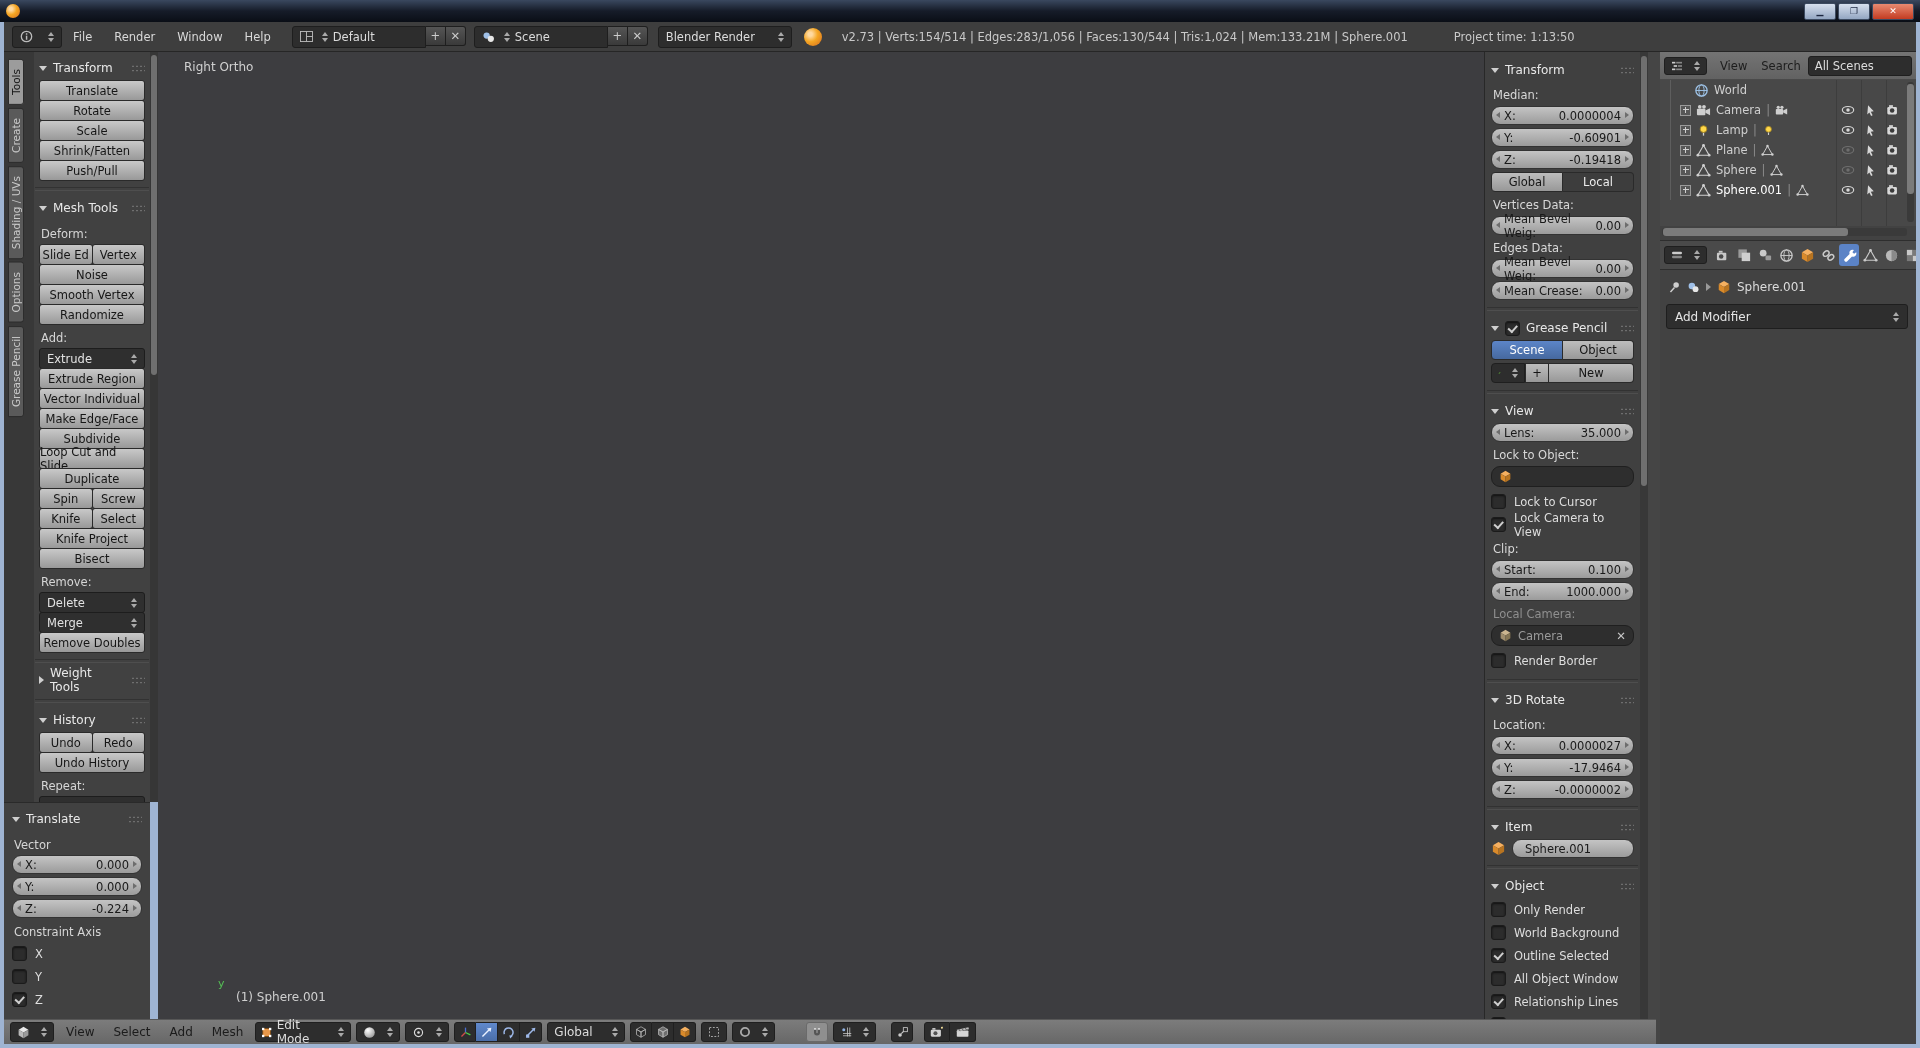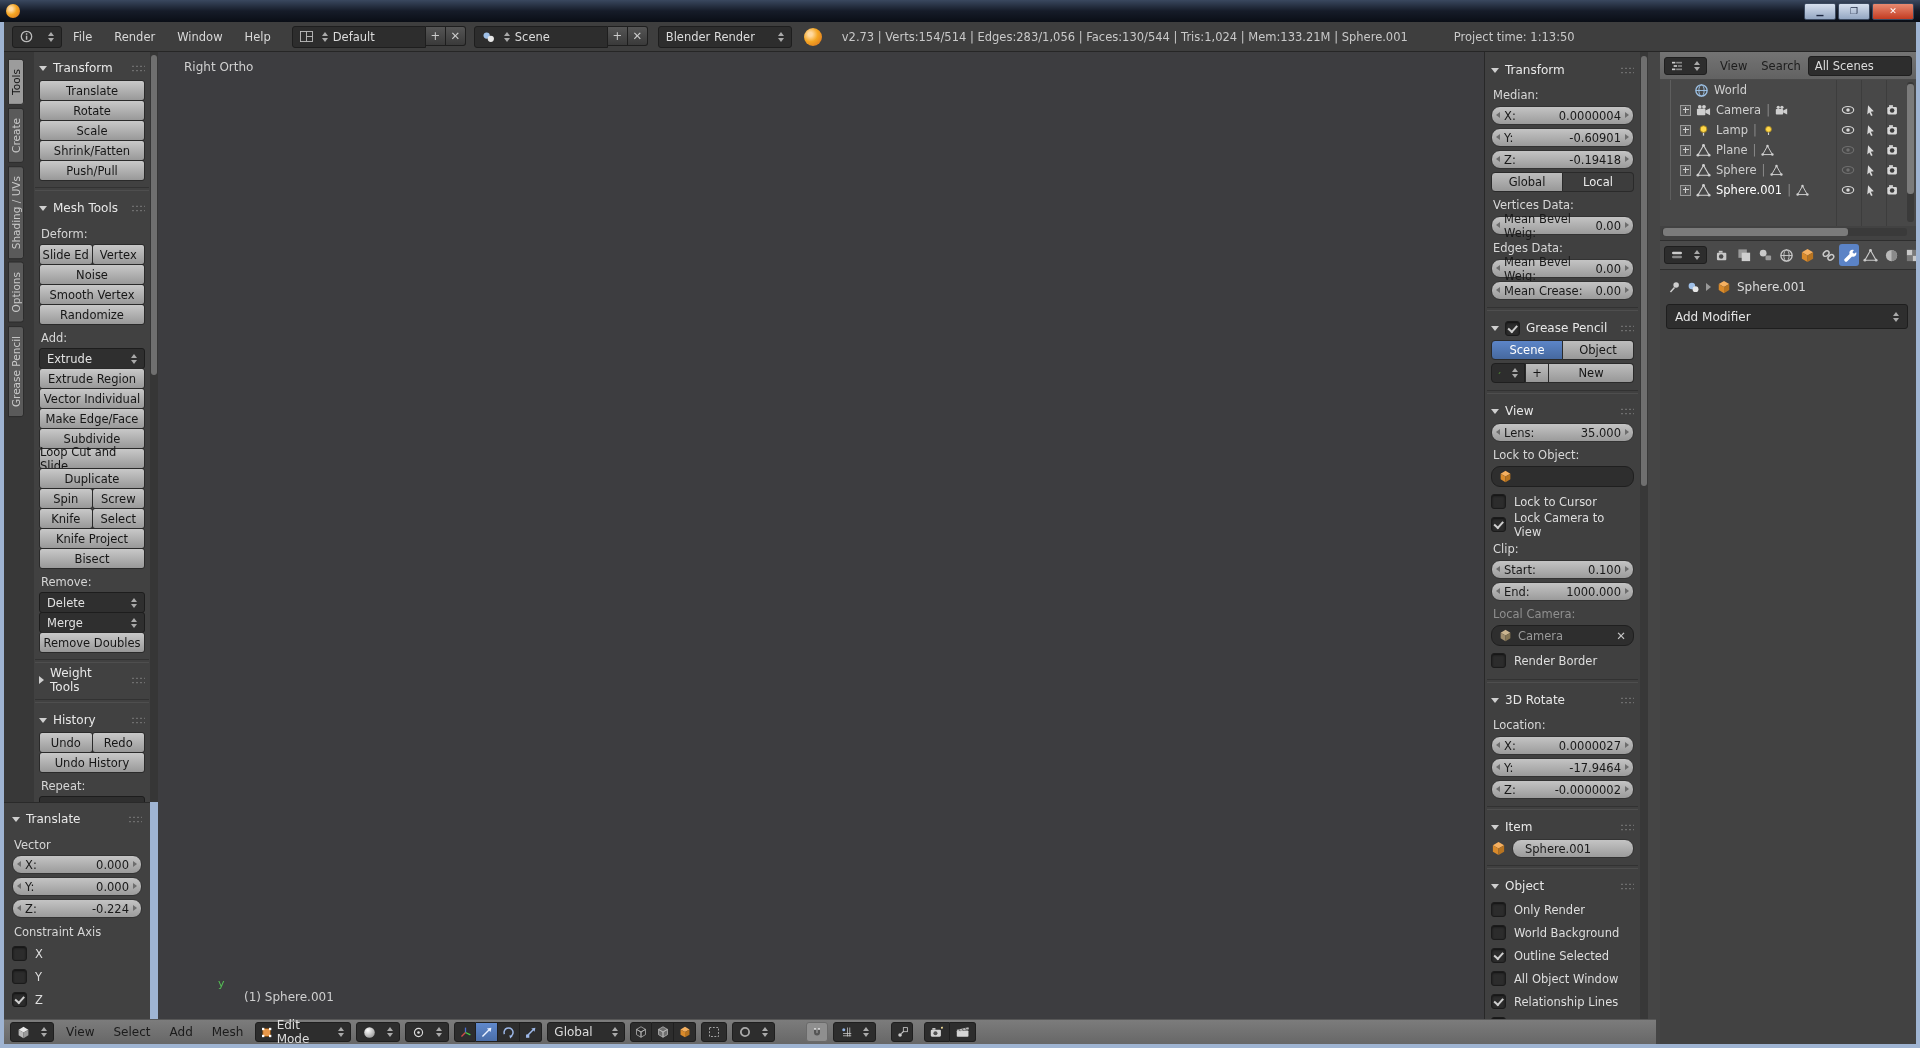--- a/index.html
+++ b/index.html
@@ -608,21 +608,21 @@
           <circle cx="583" cy="727" r="14" fill="none" stroke="#c83232" stroke-width="1.6" stroke-dasharray="5 5"></circle>
           <line x1="583" y1="705" x2="583" y2="713" stroke="#0f0f0f"></line>
           <line x1="583" y1="741" x2="583" y2="749" stroke="#0f0f0f"></line>
           <line x1="561" y1="727" x2="569" y2="727" stroke="#0f0f0f"></line>
           <line x1="597" y1="727" x2="605" y2="727" stroke="#0f0f0f"></line>
           <line x1="195" y1="988" x2="195" y2="956" stroke="#6b79d6" stroke-width="2"></line>
           <line x1="195" y1="988" x2="213" y2="988" stroke="#55c055" stroke-width="2"></line>
         </defs>
       </svg>
     <div class="vplabel" style="left:26px;top:8px">Right Ortho</div>
-    <div class="vplabel" style="left:86px;top:938px">(1) Sphere.001</div>
+    <div class="vplabel" style="left:78px;top:938px">(1) Sphere.001</div>
     <div class="vplabel" style="left:60px;top:925px;color:#55c055;font-size:11px">y</div>
   </div>
 
   <div class="abs npanel" id="npanel">
     <div class="phead">
       <span class="tri-d"></span>
         <span>Transform</span>
         <span class="grip"></span>
     </div>
     <div class="nlabel">Median:</div>

